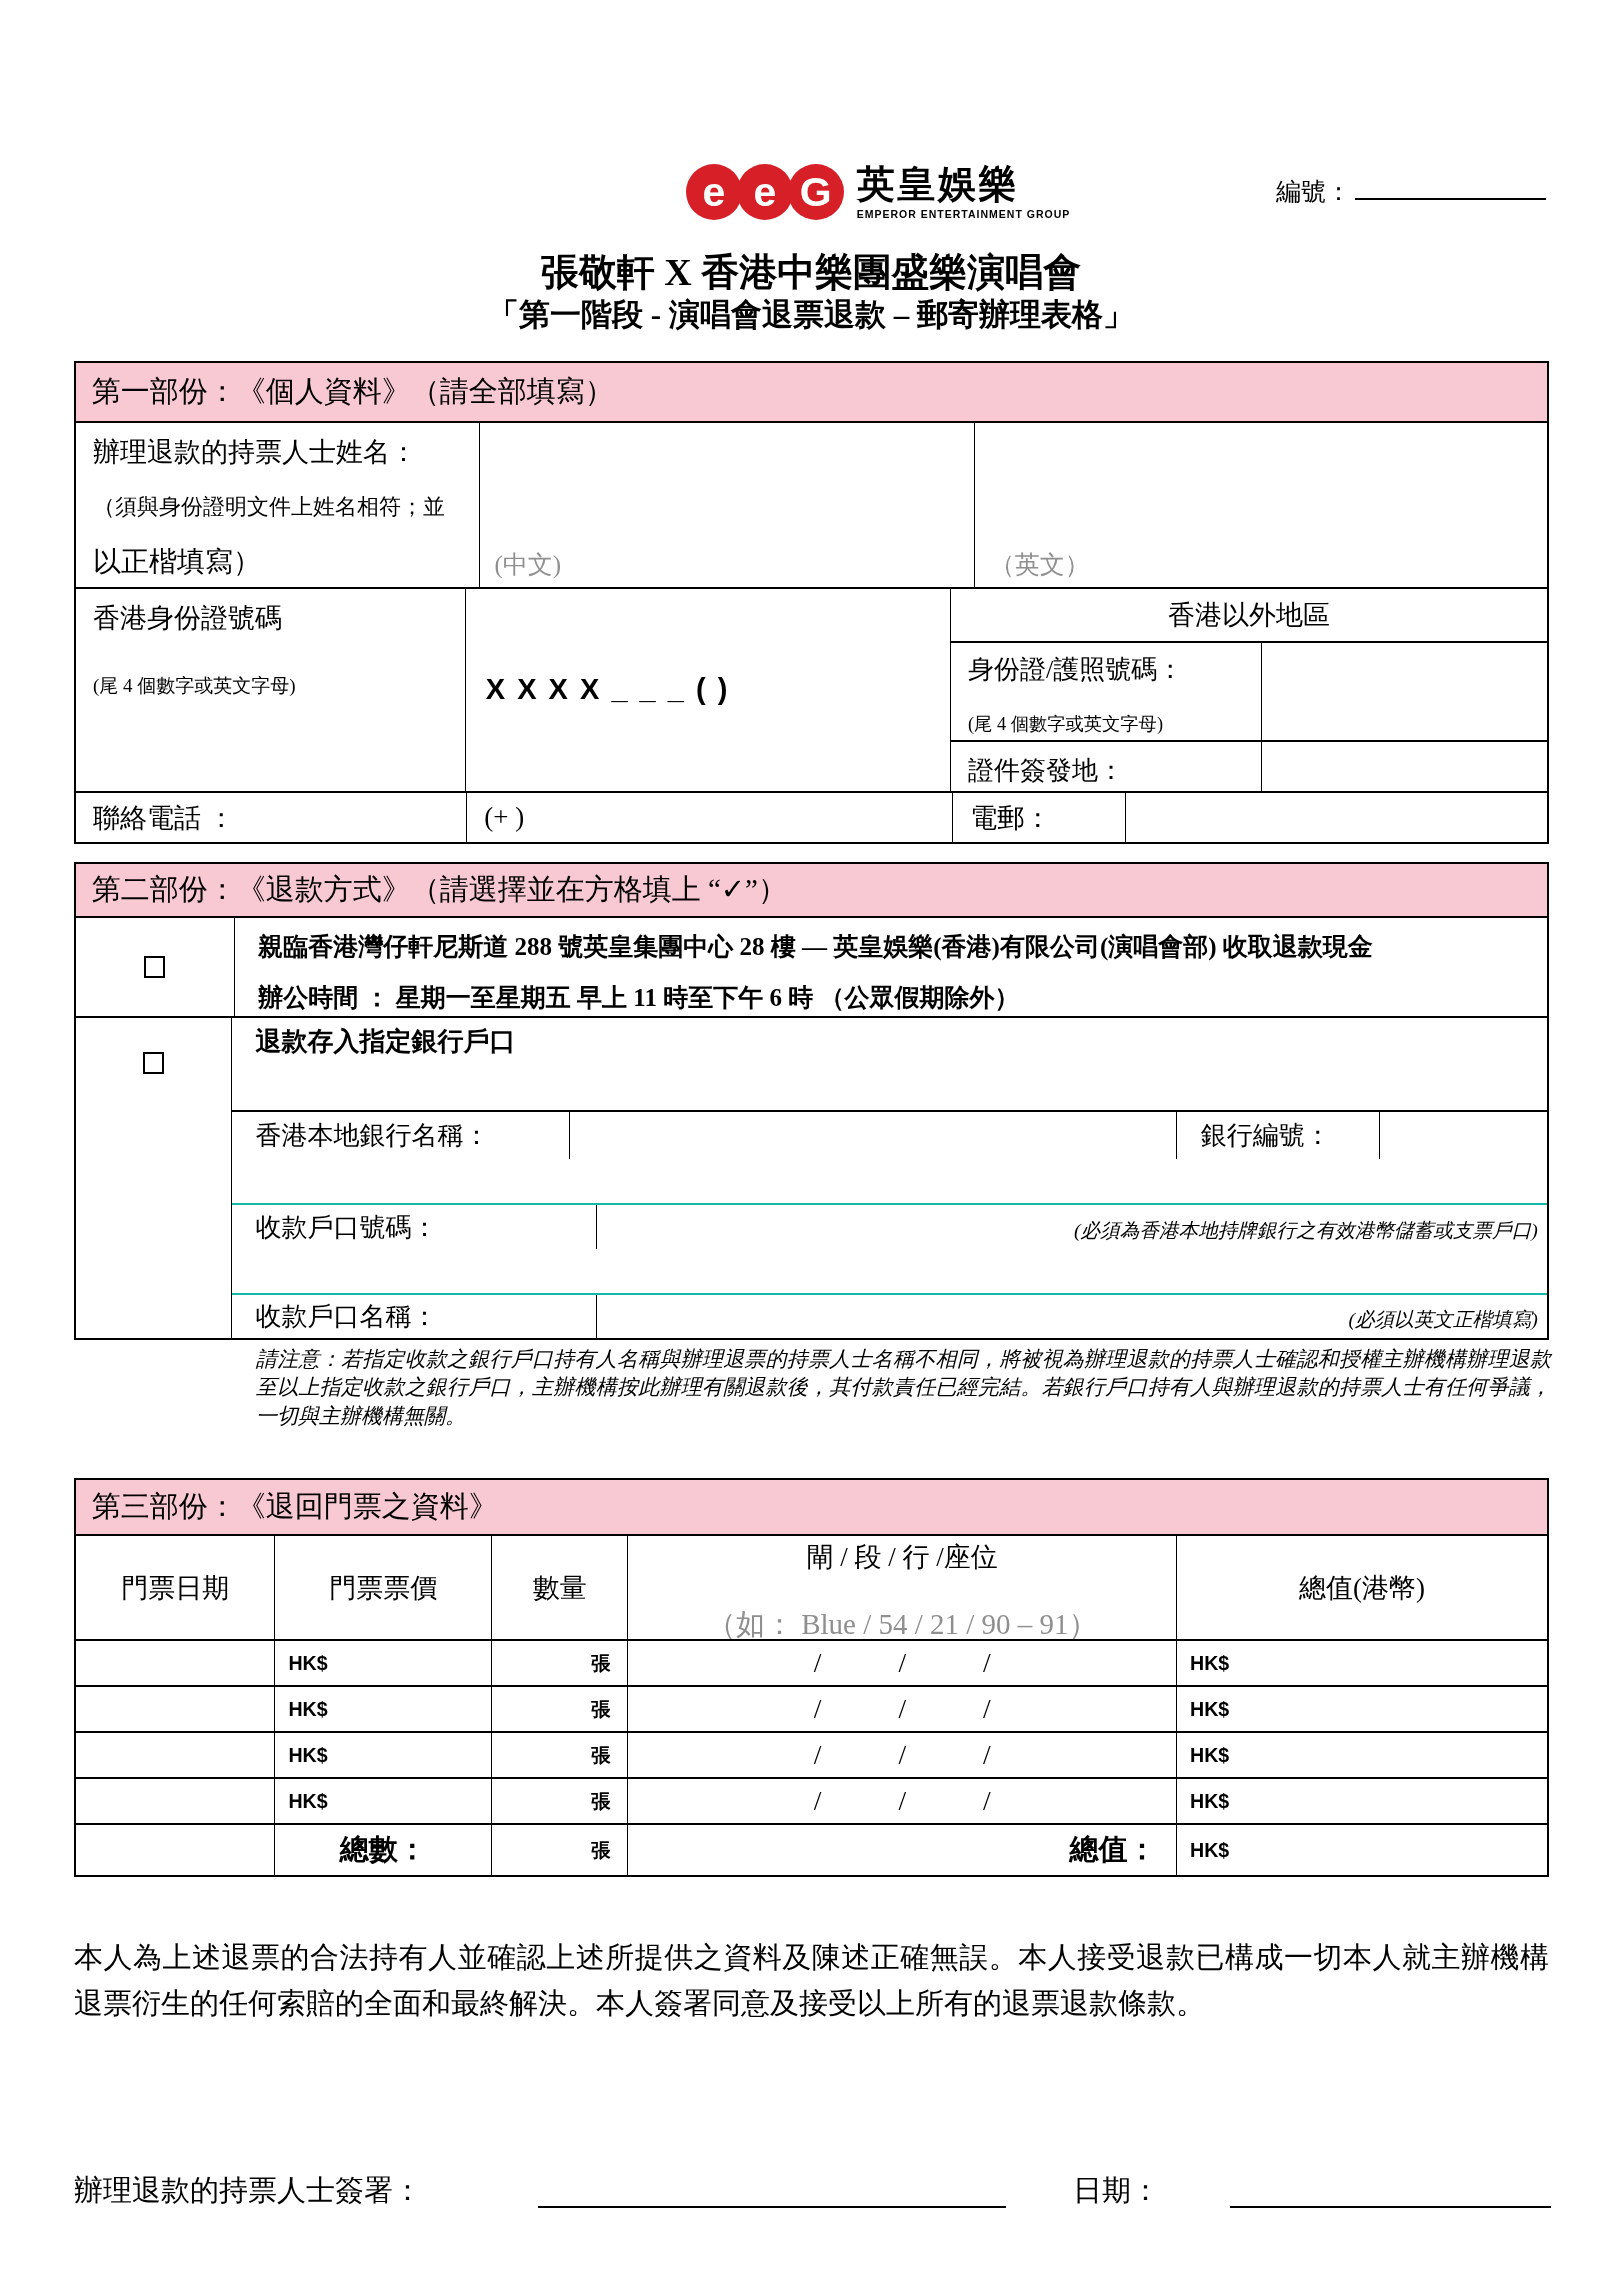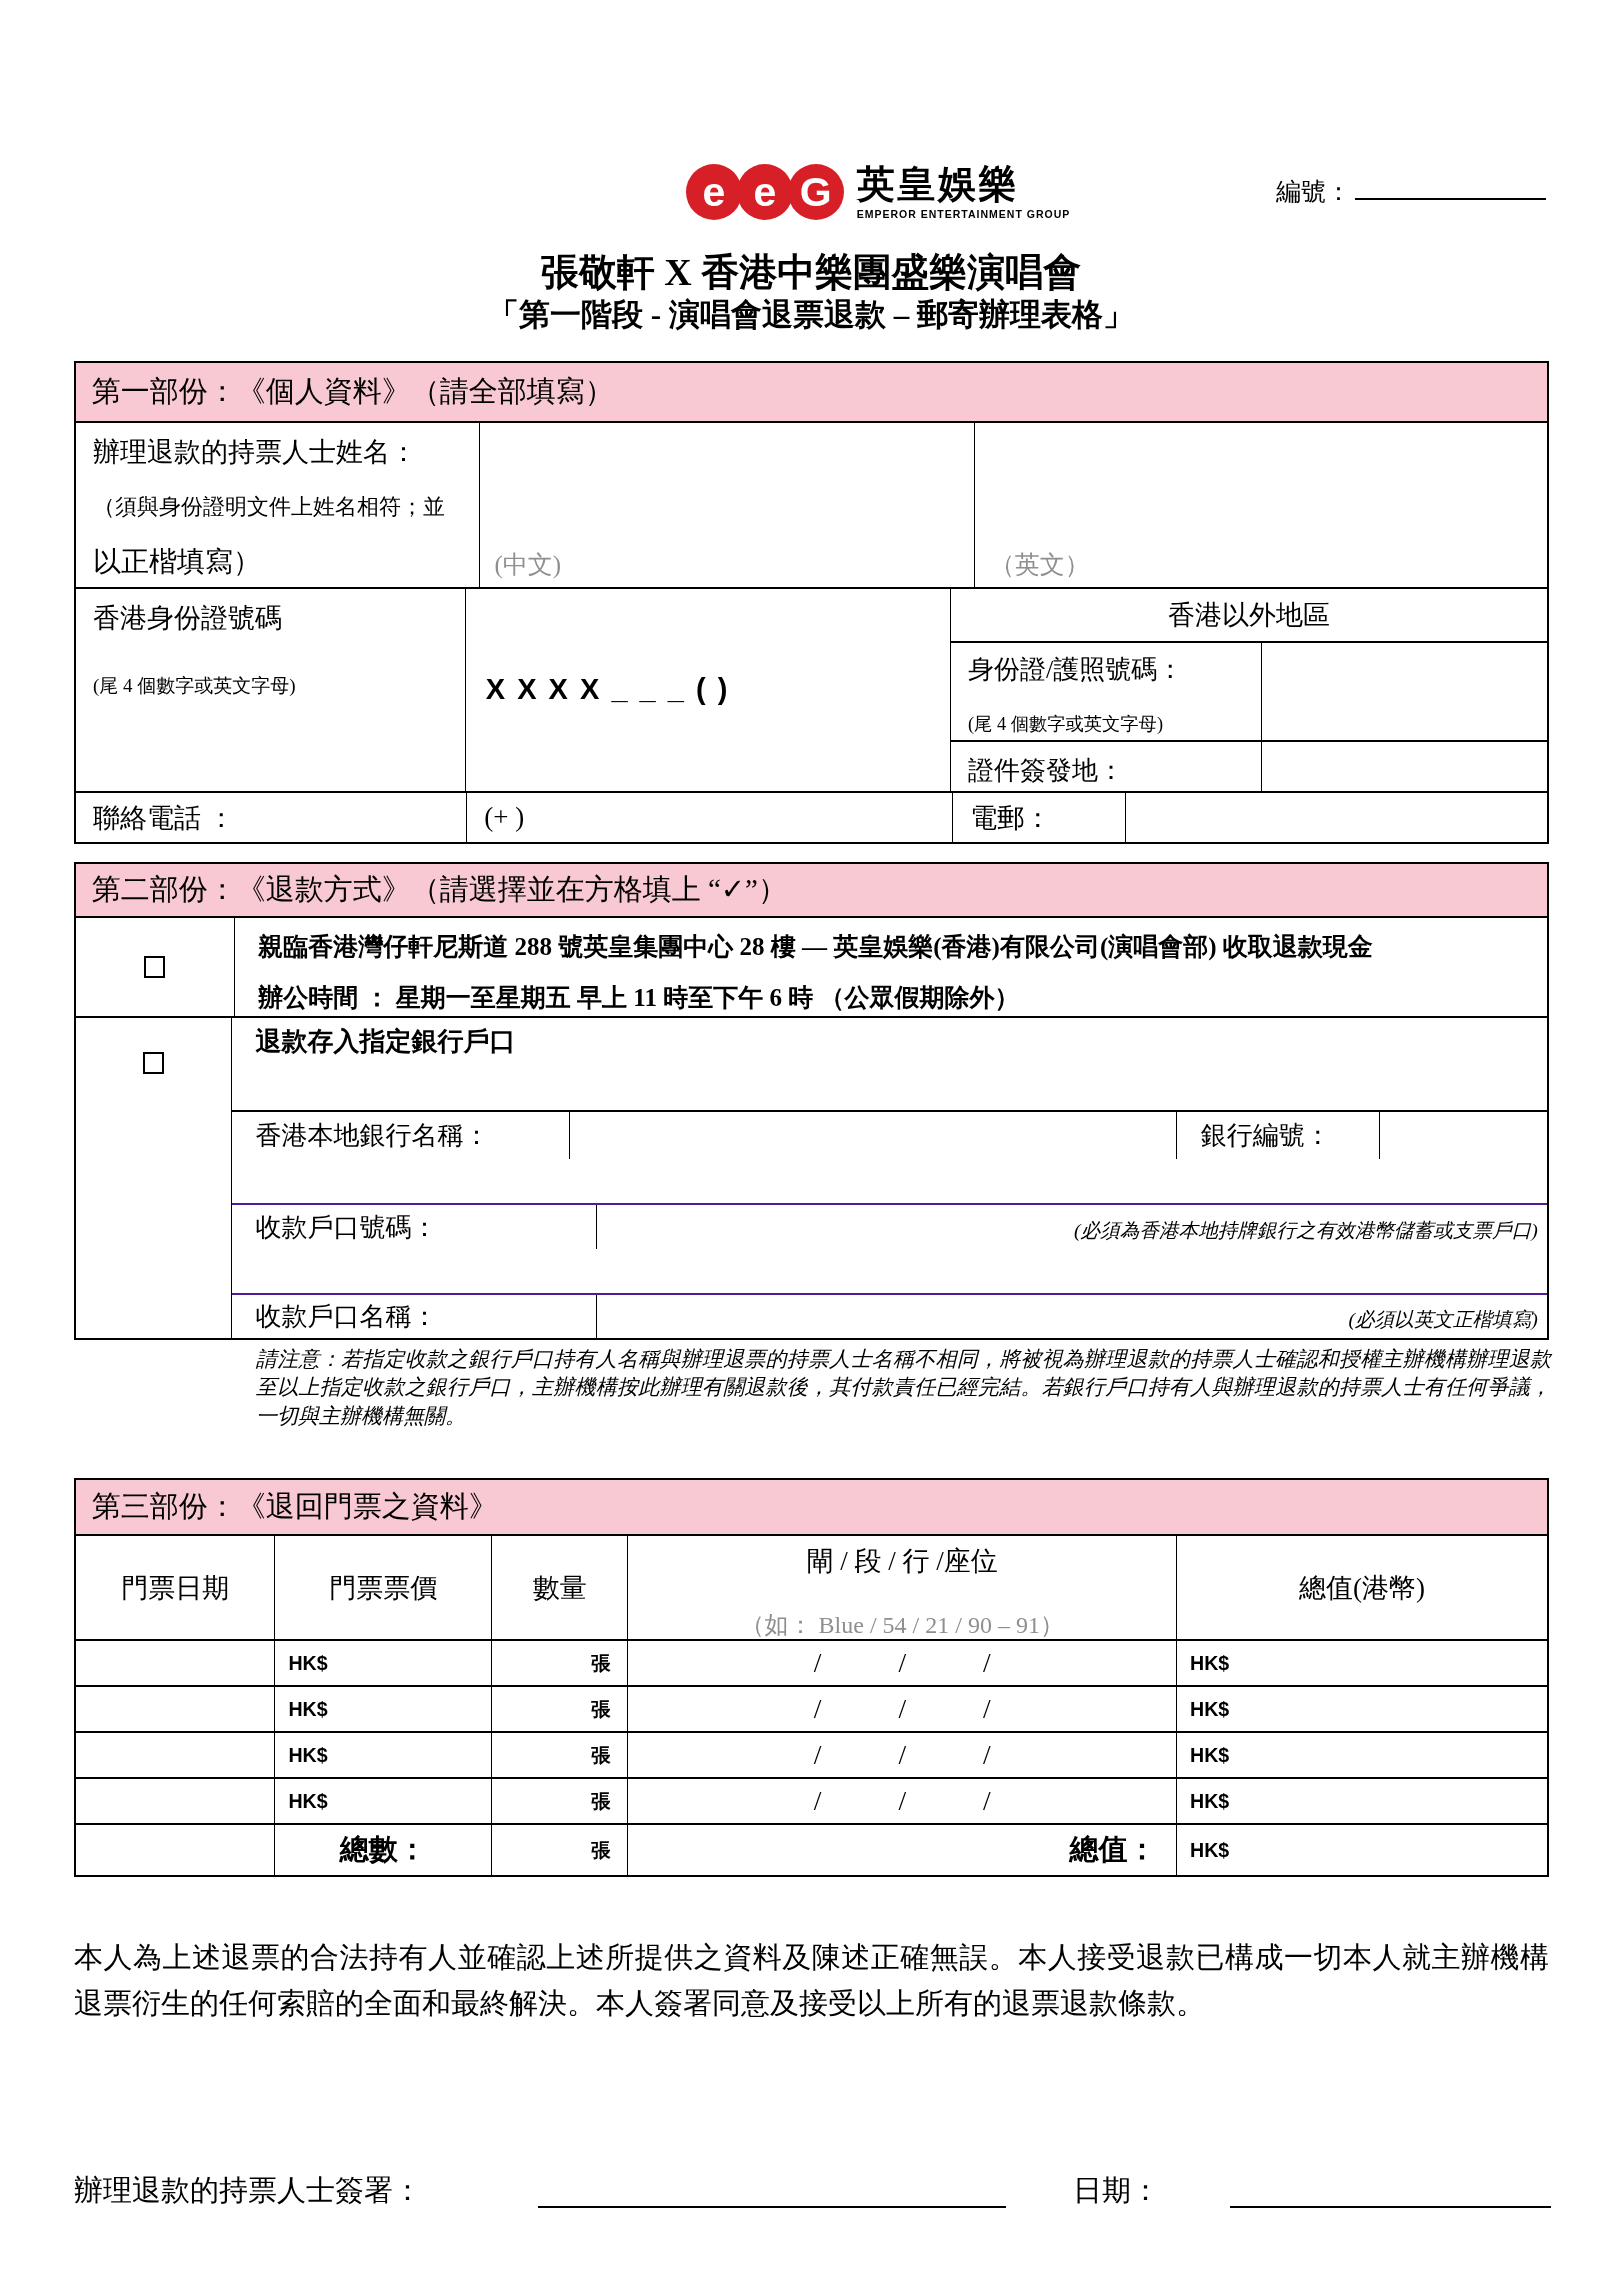--- a/index.html
+++ b/index.html
@@ -71,21 +71,21 @@
   .w-cb { width:158px; display:flex; justify-content:center; }
   .checkbox { width:21px; height:22px; border:2.6px solid #000; background:#fff; }
   .cb-center { align-items:center; }
   .cb-top { align-items:flex-start; padding-top:34px; }
   .t2-opt1 { width:1316px; padding:6.5px 19.6px 0 23.6px; font-weight:bold; font-size:25px; }
   .t2-opt1 .l1 { margin-top:5.2px; }
   .t2-opt1 .l2 { margin-top:18.3px; }
   .t2-right { width:1316px; display:flex; flex-direction:column;gap:44px; }
   .t2-optlabel { height:92px; display:flex; align-items:center; padding-left:23.6px; font-weight:bold; font-size:26px; }
   .bank-row { display:flex; height:93px; border-top:2.6px solid #000; }
-  .acct-row { display:flex; height:85px; border-top:2px solid #4c1d95;text-align:right; }
+  .acct-row { display:flex; height:85px; border-top:2px solid #14b8a6;text-align:right; }
   .w-bank-label { width:337px; }
   .w-bank-blank { width:608px; }
   .w-code-label { width:203px; }
   .w-code-blank { width:168px; }
   .w-acct-label { width:337px; }
   .w-acct-blank { width:979px;margin-left:36px; }
   .sub-label { display:flex; align-items:center; padding-left:23.6px; font-size:26px; }
   .cell-note { position:absolute; right:9.2px; bottom:5.2px; font-size:19.6px; font-style:italic; }
   .notice { position:absolute; left:256px; top:1345px; width:1295px; font-size:21px; font-style:italic; line-height:1.35; text-align:justify; }
 
@@ -93,21 +93,21 @@
   .t3 { top:1478px; }
   .t3 .pinkbar { height:56px; }
   .t3-headrow { height:103px; }
   .t3-datarow { height:46px; }
   .t3-totalrow { height:52px; }
   .w-c1 { width:199px; } .w-c2 { width:217px; } .w-c3 { width:137px; }
   .w-c4 { width:550px; } .w-c5 { width:372px; }
   .hcell { display:flex; align-items:center; justify-content:center; font-size:27px; }
   .seat-head { flex-direction:column; }
   .seat-head .sl1 { font-size:27px; margin-top:9.2px; }
-  .seat-head .sl2 { font-size:24px; margin-top:30px; }
+  .seat-head .sl2 { font-size:29px; margin-top:30px; }
   .hk { font-family:"Liberation Sans","DejaVu Sans",sans-serif; font-weight:bold; font-size:19.6px; position:absolute; left:13px; top:50%; transform:translateY(-50%); }
   .sheet { font-family:"Liberation Sans","DejaVu Sans",sans-serif; font-weight:bold; font-size:19.6px; position:absolute; right:17px; top:50%; transform:translateY(-50%); }
   .slashes { display:flex; align-items:center; justify-content:center; height:100%; gap:77px; font-size:27.5px; }
   .total-label { display:flex; align-items:center; justify-content:center; font-weight:bold; font-size:29px; height:100%; }
   .totalv-label { position:absolute; right:19.6px; top:50%; transform:translateY(-50%); font-weight:bold; font-size:29px; }
 
   
   .declaration { position:absolute; left:74px; top:1934px; width:1475px; font-size:29px; line-height:1.6; text-align:justify; }
   .sig-label { position:absolute; left:74px; top:2171px; font-size:29px; }
   .sig-line { position:absolute; left:538px; top:2171px; width:468px; height:37px; border-bottom:2.6px solid #000; }

